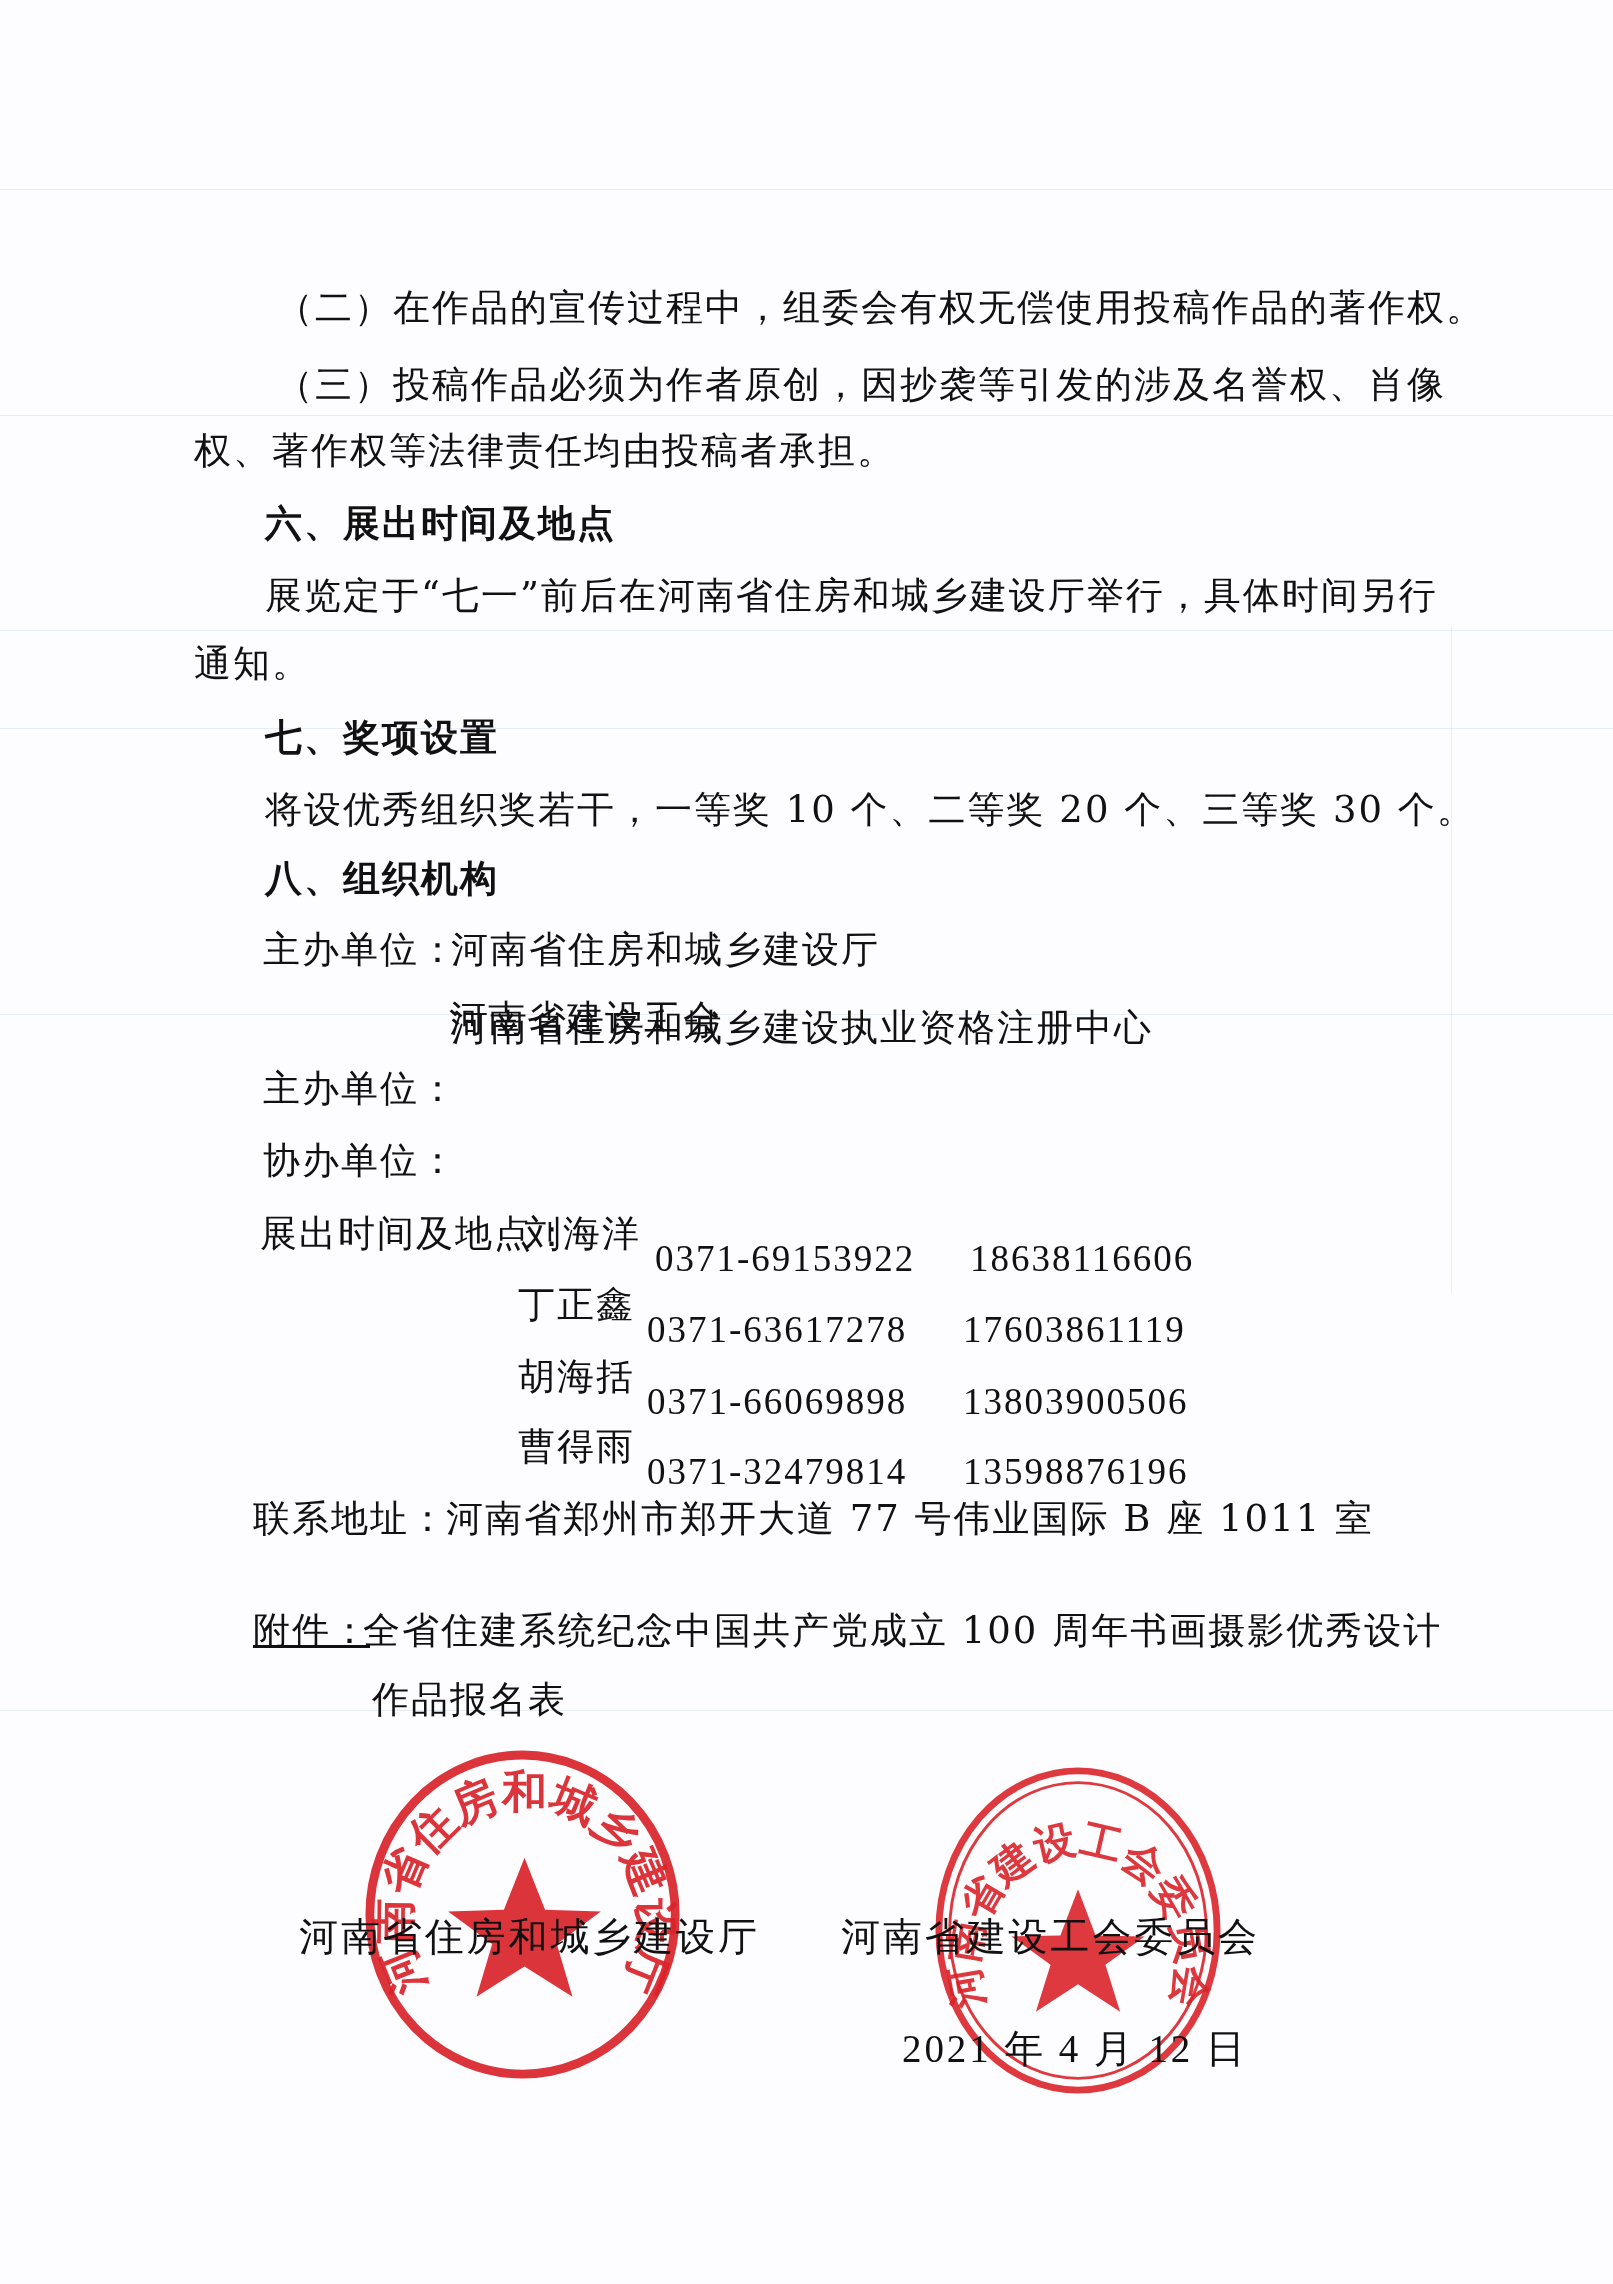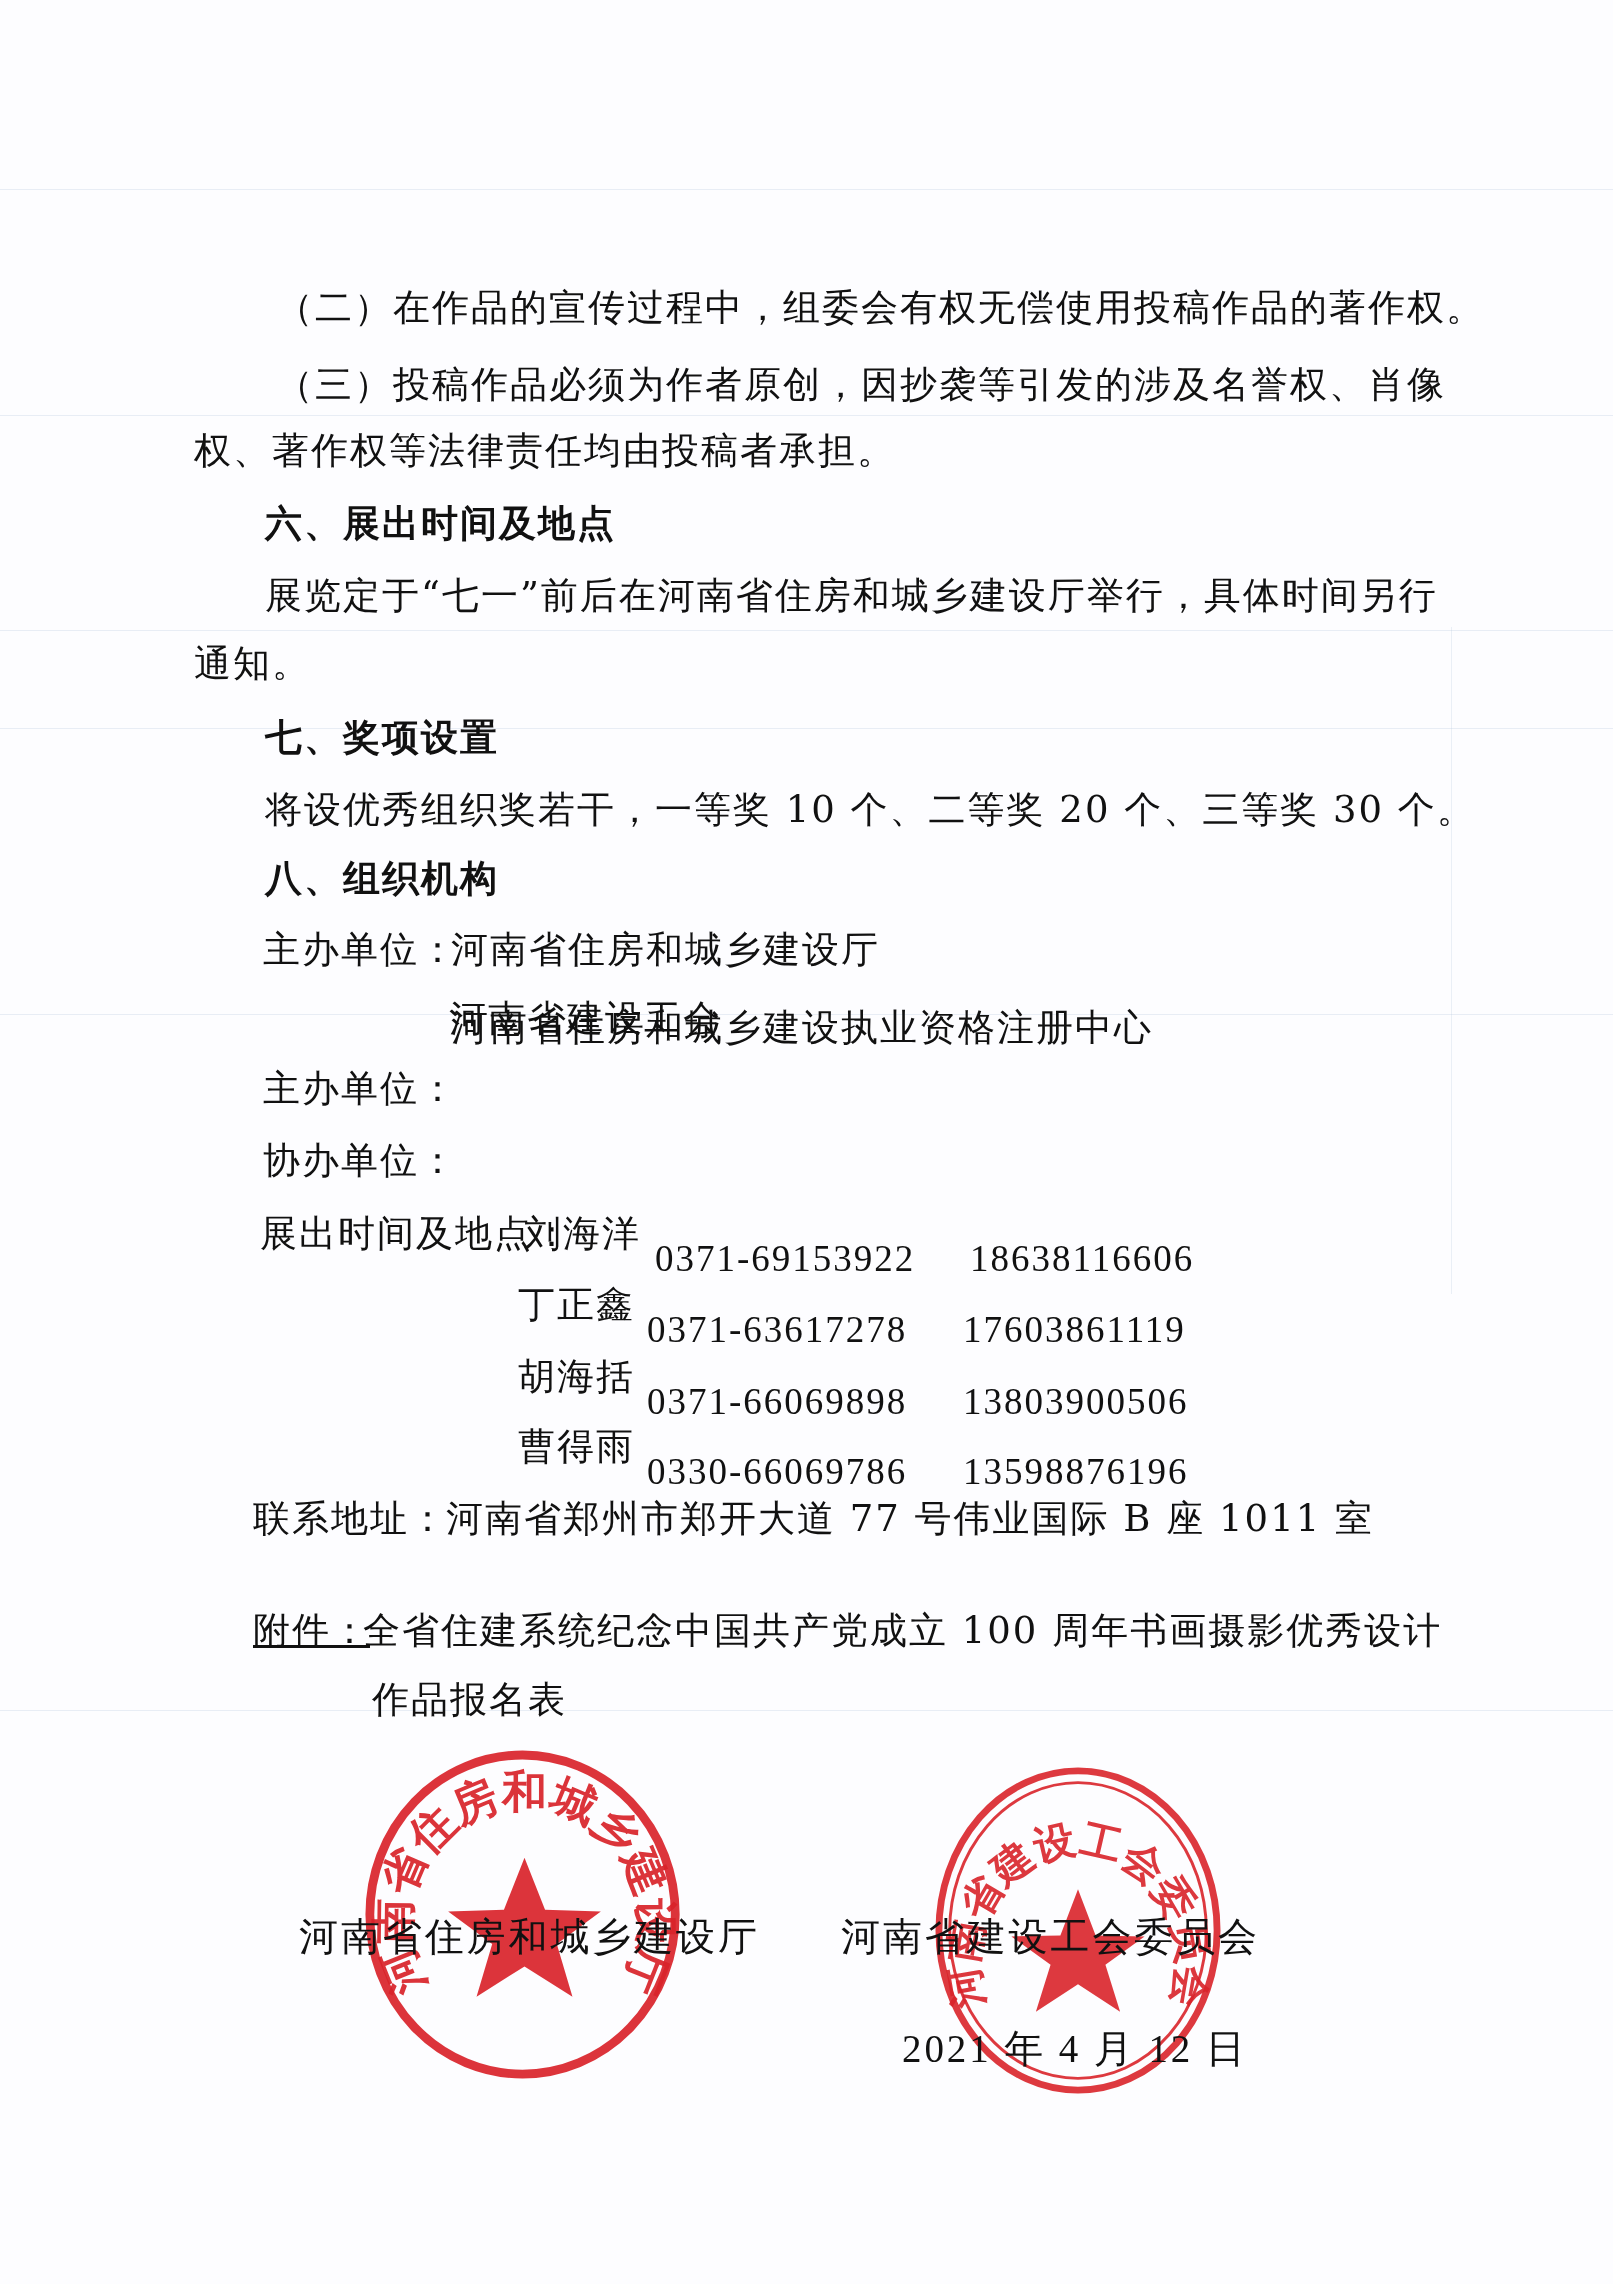--- a/index.html
+++ b/index.html
@@ -69,21 +69,21 @@
 
   <div class="line" style="left:518px; top:1281px;">丁正鑫</div>
   <div class="line num" style="left:647px; top:1281px;">0371-63617278</div>
   <div class="line num" style="left:963px; top:1281px;">17603861119</div>
 
   <div class="line" style="left:518px; top:1353px;">胡海括</div>
   <div class="line num" style="left:647px; top:1353px;">0371-66069898</div>
   <div class="line num" style="left:963px; top:1353px;text-align:right;">13803900506</div>
 
   <div class="line" style="left:518px; top:1423px;">曹得雨</div>
-  <div class="line num" style="left:647px; top:1423px;">0330-66069786</div>
+  <div class="line num" style="left:647px; top:1423px;">0371-32479814</div>
   <div class="line num" style="left:963px; top:1423px;">13598876196</div>
 
   <div class="line" style="left:253px; top:1495px;">联系地址：</div>
   <div class="line" style="left:446px; top:1495px;">河南省郑州市郑开大道 77 号伟业国际 B 座 1011 室</div>
 
   <div class="line" style="left:253px; top:1607px;text-decoration:underline;">附件：</div>
   <div class="line" style="left:363px; top:1607px;">全省住建系统纪念中国共产党成立 100 周年书画摄影优秀设计</div>
   <div class="line" style="left:372px; top:1676px;">作品报名表</div>
 
   <svg class="seal" style="left:363px; top:1750px;" width="323" height="333" viewBox="0 0 330 340">

